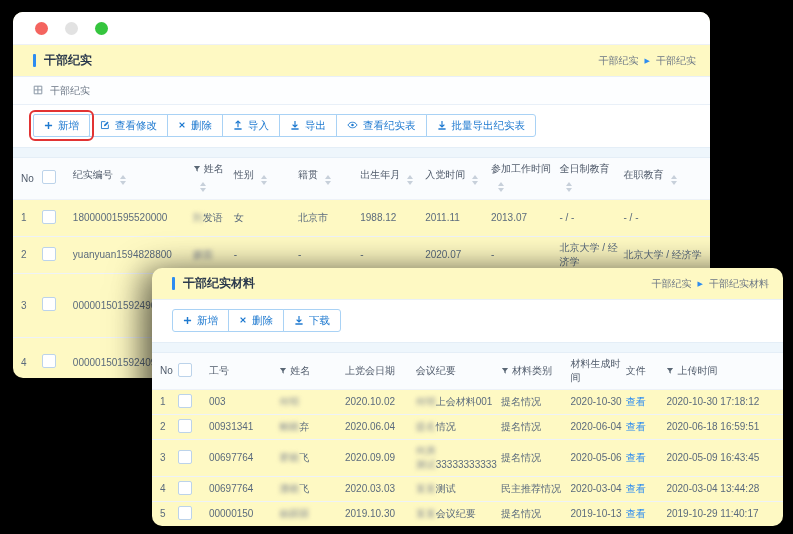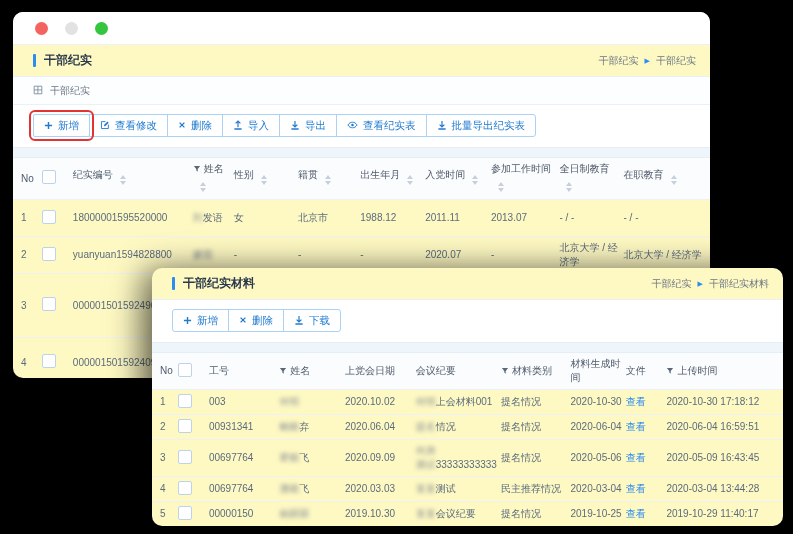--- a/index.html
+++ b/index.html
@@ -361,21 +361,21 @@
           <tr style="height: 25px;">
             <td>2</td>
             <td><span class="cb"></span></td>
             <td>00931341</td>
             <td><span class="blur">鲍晓</span><span>弃</span></td>
             <td>2020.06.04</td>
             <td><span class="blur">提名</span><span>情况</span></td>
             <td>提名情况</td>
             <td>2020-06-04</td>
             <td><a class="vlink">查看</a></td>
-            <td>2020-06-04 16:59:51</td>
+            <td>2020-06-18 16:59:51</td>
           </tr>
           <tr style="height: 34px;">
             <td>3</td>
             <td><span class="cb"></span></td>
             <td>00697764</td>
             <td><span class="blur">霍晓</span><span>飞</span></td>
             <td>2020.09.09</td>
             <td><span class="blur">何房</span><br><span class="blur">测试</span><span>33333333333</span></td>
             <td>提名情况</td>
             <td>2020-05-06</td>
@@ -395,21 +395,21 @@
             <td>2020-03-04 13:44:28</td>
           </tr>
           <tr style="height: 25px;">
             <td>5</td>
             <td><span class="cb"></span></td>
             <td>00000150</td>
             <td><span class="blur">杨丽丽</span></td>
             <td>2019.10.30</td>
             <td><span class="blur">某某</span><span>会议纪要</span></td>
             <td>提名情况</td>
-            <td>2019-10-25</td>
+            <td>2019-10-13</td>
             <td><a class="vlink">查看</a></td>
             <td>2019-10-29 11:40:17</td>
           </tr>
         </tbody>
       </table>
   </div>
 
 </div>
 
 </body></html>

